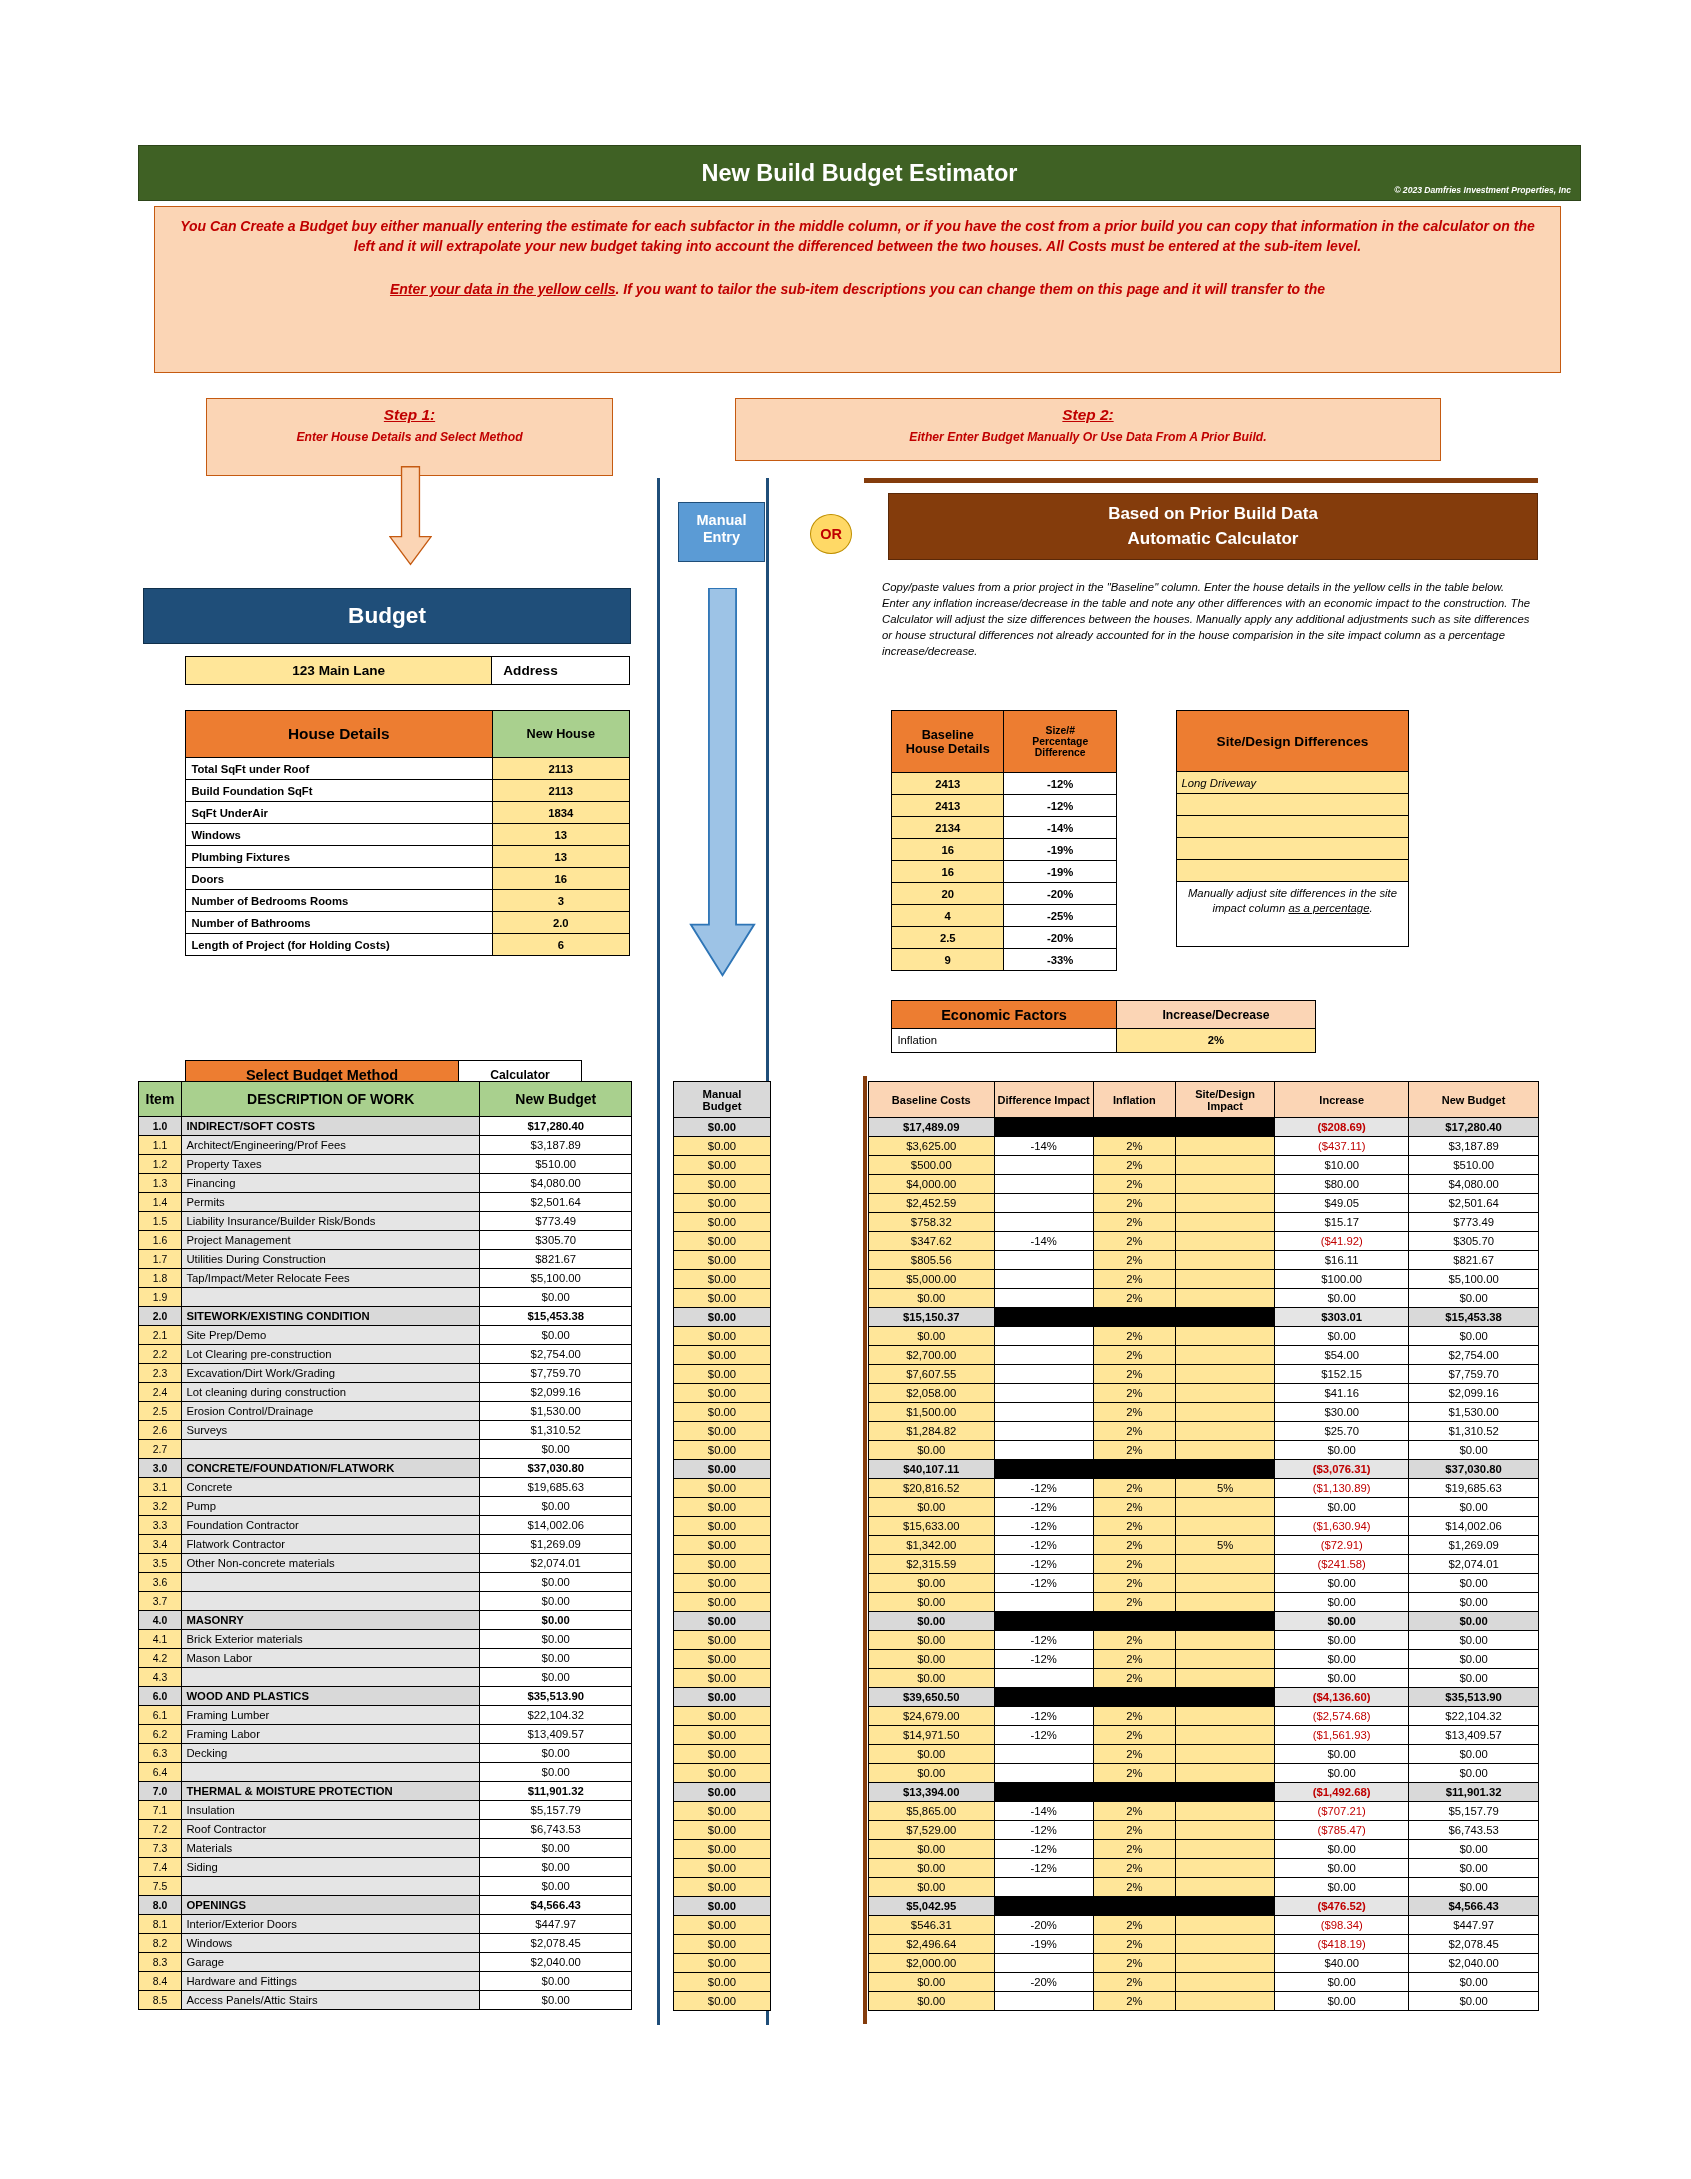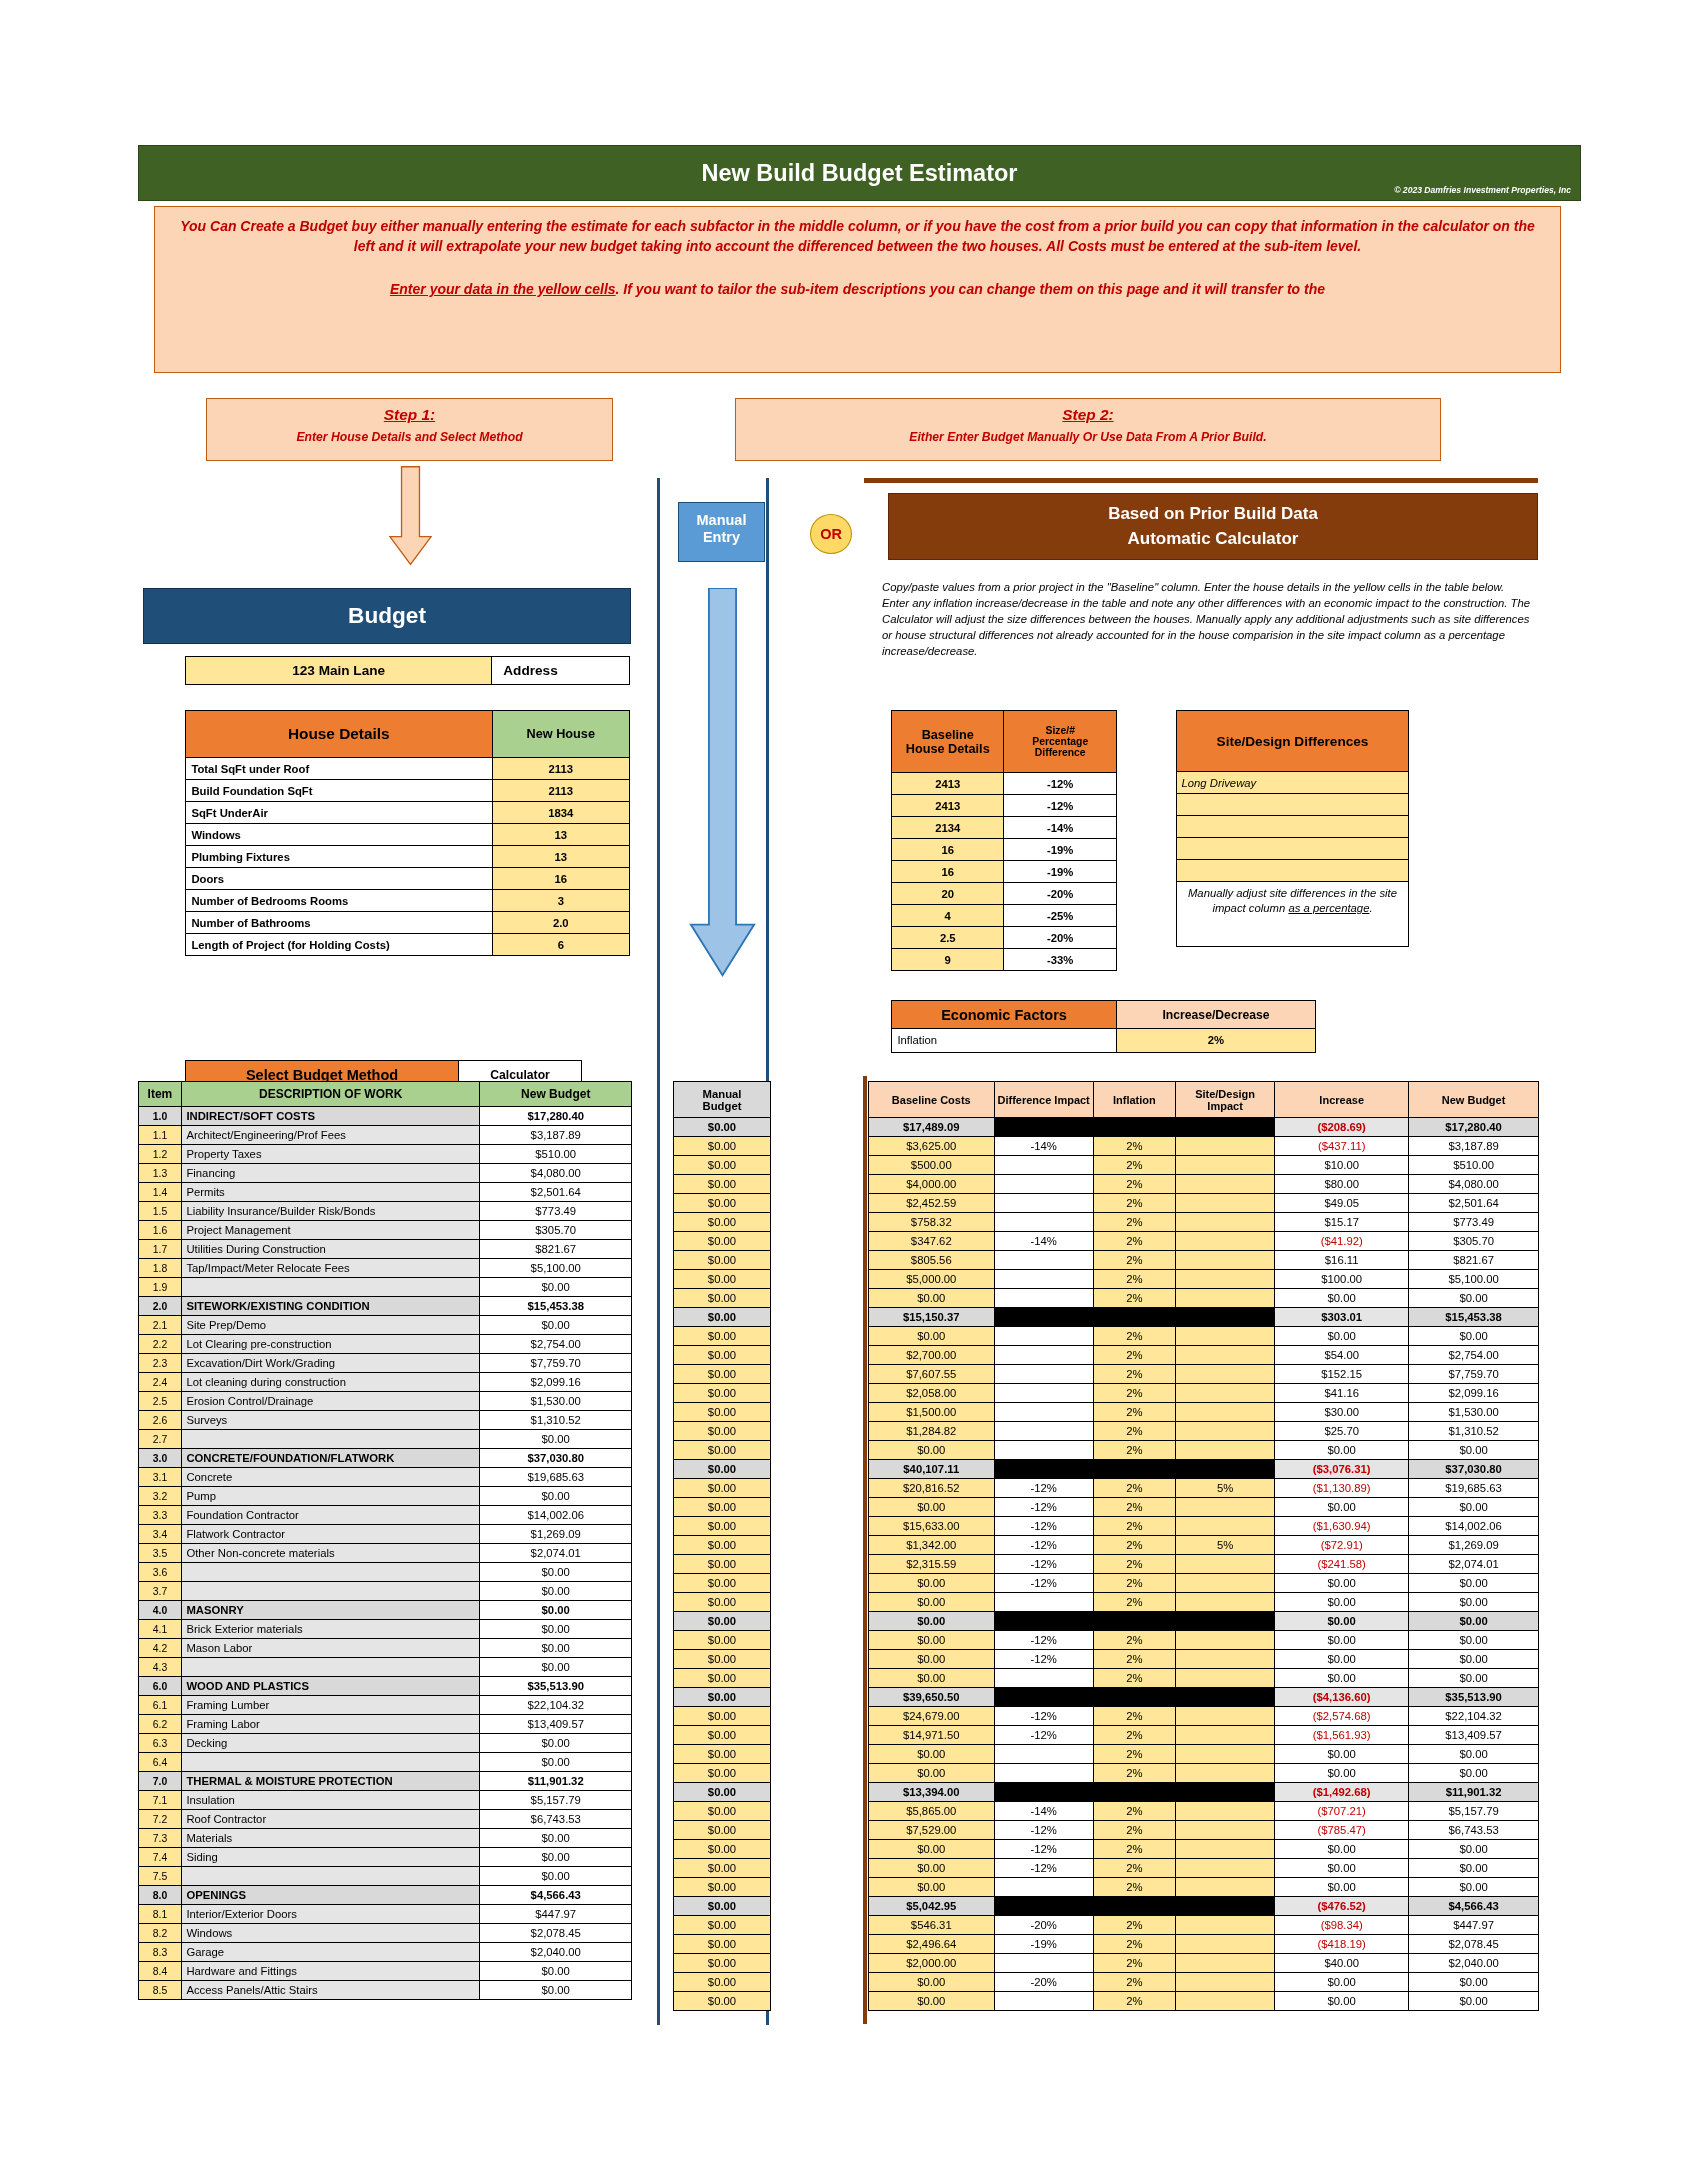--- a/index.html
+++ b/index.html
@@ -47,21 +47,21 @@
     text-align:center; padding-top:7.2px;
   }
   .step-box .step-title {
     color:#c00000; font-weight:bold; font-style:italic; font-size:15.4px;
     text-decoration:underline; display:block; margin-bottom:5.4px;
   }
   .step-box .step-sub {
     color:#c00000; font-weight:bold; font-style:italic; font-size:12.2px;
     display:block; padding:0 7.2px;
   }
-  #step1 { left:206px; top:398px; width:407px; height:63px; }
+  #step1 { left:206px; top:398px; width:407px; height:78px; }
   #step2 { left:735px; top:398px; width:706px; height:63px; }
 
   
   .arrow-down-1 { position:absolute; left:389px; top:466px; width:43px; height:100px; }
 
   
   .budget-header {
     position:absolute; left:143px; top:588px; width:488px; height:56px;
     background:#1f4e79; border:0.9px solid #10304b;
     display:flex; align-items:center; justify-content:center;
@@ -180,21 +180,21 @@
     display:flex; align-items:center; justify-content:center; font-size:11.3px; font-weight:bold;
   }
 
   
   table.grid { border-collapse:collapse; }
   table.grid td, table.grid th { border:0.9px solid #000; font-size:11.3px; }
 
   
   #left-table { position:absolute; left:138px; top:1081px; width:494px; }
   #left-table th {
-    background:#a9d08e; font-weight:bold; text-align:center; height:25px; font-size:12px;
+    background:#a9d08e; font-weight:bold; text-align:center; height:35px; font-size:14px;
   }
   #left-table td { height:19px; }
   #left-table td.c-item { width:43px; text-align:center; background:#ffe699; font-size:10.4px; }
   #left-table td.c-desc { width:299px; padding-left:4.5px; background:#e5e5e5; }
   #left-table td.c-bud  { width:152px; text-align:center; background:#fff; }
   #left-table tr.group td.c-item { background:#d9d9d9; font-weight:bold; }
   #left-table tr.group td.c-desc { background:#d9d9d9; font-weight:bold; }
   #left-table tr.group td.c-bud { background:#fff; font-weight:bold; }
 
   

